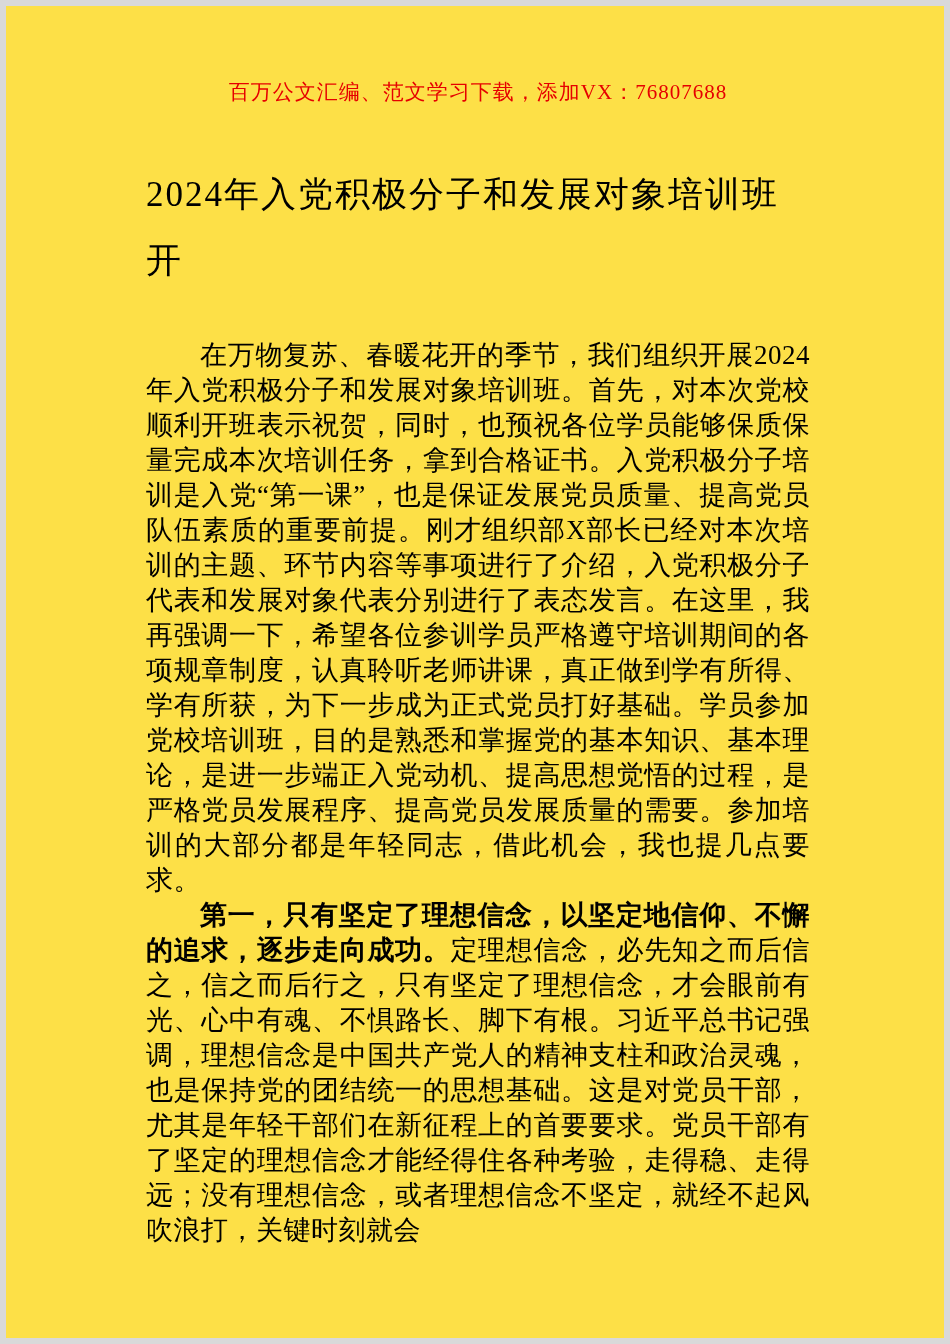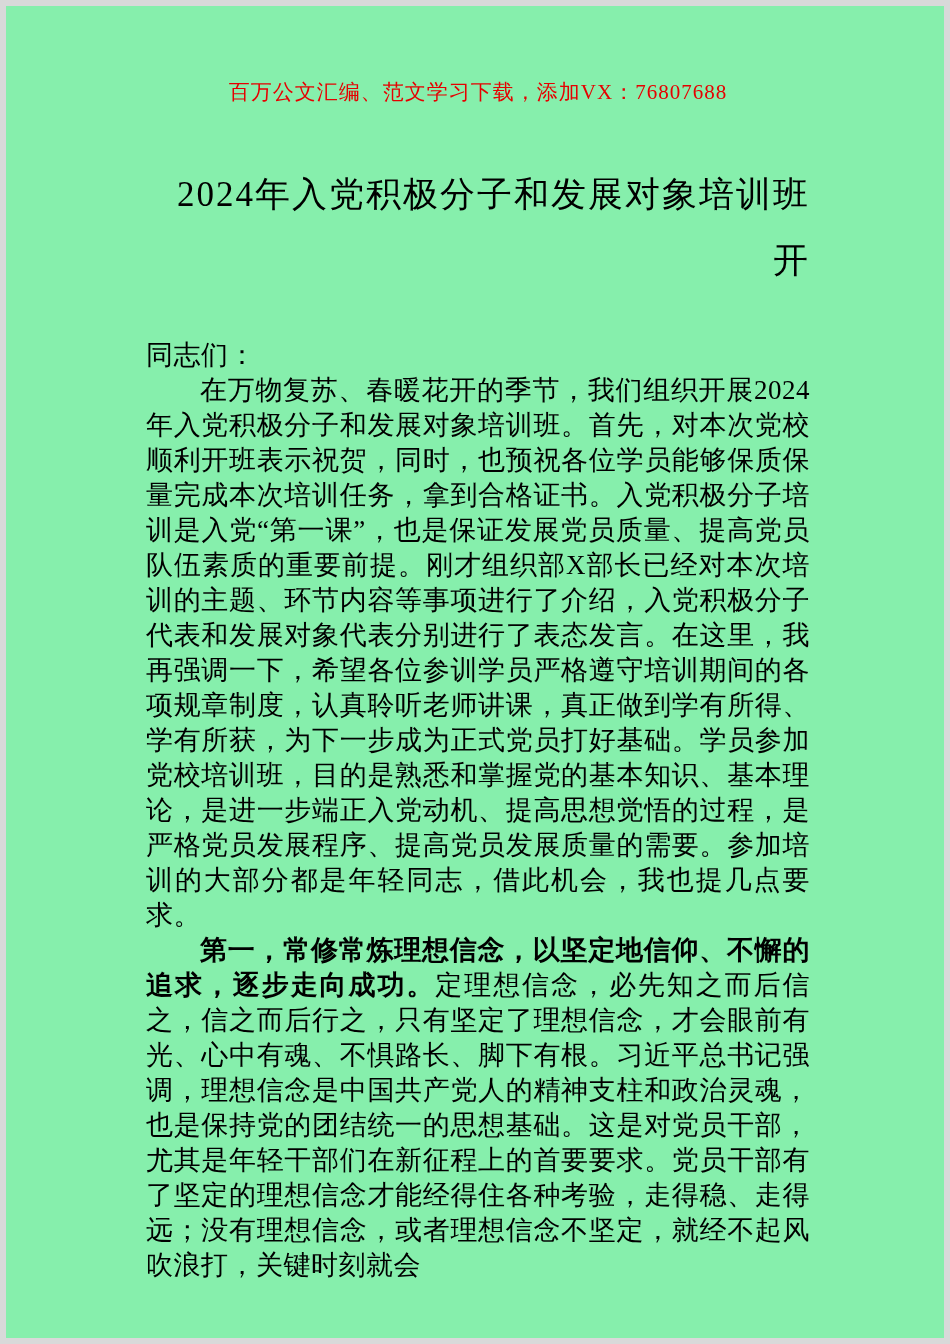--- a/index.html
+++ b/index.html
@@ -13,37 +13,37 @@
     box-sizing: border-box;
     padding: 6px;
     background: #d9d9d9;
     margin: 0 auto;
     overflow: hidden;
   }
   .page {
     width: 100%;
     height: 100%;
     box-sizing: border-box;
-    background: #86efac;
+    background: #fde047;
     padding: 72px 134px 0 140px;
     overflow: hidden;
     font-family: "Liberation Serif", "DejaVu Serif", serif;
     color: #000000;
   }
   .notice {
     text-align: center;
     font-size: 21px;
     letter-spacing: 1px;
     color: #e60000;
     font-weight: 400;
     line-height: 28px;
   }
   .doc-title {
     margin: 56px 0 0 0;
-    text-align: right;
+    text-align: left;
     font-size: 35px;
     font-weight: 400;
     letter-spacing: 2px;
     line-height: 66px;
   }
   .title-line {
     display: block;
   }
   .doc-body {
     margin-top: 44px;
@@ -72,21 +72,20 @@
 <div class="viewport">
   <div class="page">
 
     <div class="notice">百万公文汇编、范文学习下载，添加VX：76807688</div>
 
     <h1 class="doc-title">
       <span class="title-line">2024年入党积极分子和发展对象培训班开</span>
     </h1>
 
     <div class="doc-body">
-      <p class="salutation">同志们：</p>
 
       <p class="para">在万物复苏、春暖花开的季节，我们组织开展2024年入党积极分子和发展对象培训班。首先，对本次党校顺利开班表示祝贺，同时，也预祝各位学员能够保质保量完成本次培训任务，拿到合格证书。入党积极分子培训是入党“第一课”，也是保证发展党员质量、提高党员队伍素质的重要前提。刚才组织部X部长已经对本次培训的主题、环节内容等事项进行了介绍，入党积极分子代表和发展对象代表分别进行了表态发言。在这里，我再强调一下，希望各位参训学员严格遵守培训期间的各项规章制度，认真聆听老师讲课，真正做到学有所得、学有所获，为下一步成为正式党员打好基础。学员参加党校培训班，目的是熟悉和掌握党的基本知识、基本理论，是进一步端正入党动机、提高思想觉悟的过程，是严格党员发展程序、提高党员发展质量的需要。参加培训的大部分都是年轻同志，借此机会，我也提几点要求。</p>
 
-      <p class="para"><strong>第一，常修常炼理想信念，以坚定地信仰、不懈的追求，逐步走向成功。</strong><span>定理想信念，必先知之而后信之，信之而后行之，只有坚定了理想信念，才会眼前有光、心中有魂、不惧路长、脚下有根。习近平总书记强调，理想信念是中国共产党人的精神支柱和政治灵魂，也是保持党的团结统一的思想基础。这是对党员干部，尤其是年轻干部们在新征程上的首要要求。党员干部有了坚定的理想信念才能经得住各种考验，走得稳、走得远；没有理想信念，或者理想信念不坚定，就经不起风吹浪打，关键时刻就会</span></p>
+      <p class="para"><strong>第一，只有坚定了理想信念，以坚定地信仰、不懈的追求，逐步走向成功。</strong><span>定理想信念，必先知之而后信之，信之而后行之，只有坚定了理想信念，才会眼前有光、心中有魂、不惧路长、脚下有根。习近平总书记强调，理想信念是中国共产党人的精神支柱和政治灵魂，也是保持党的团结统一的思想基础。这是对党员干部，尤其是年轻干部们在新征程上的首要要求。党员干部有了坚定的理想信念才能经得住各种考验，走得稳、走得远；没有理想信念，或者理想信念不坚定，就经不起风吹浪打，关键时刻就会</span></p>
     </div>
 
   </div>
 </div>
 
 </body></html>

